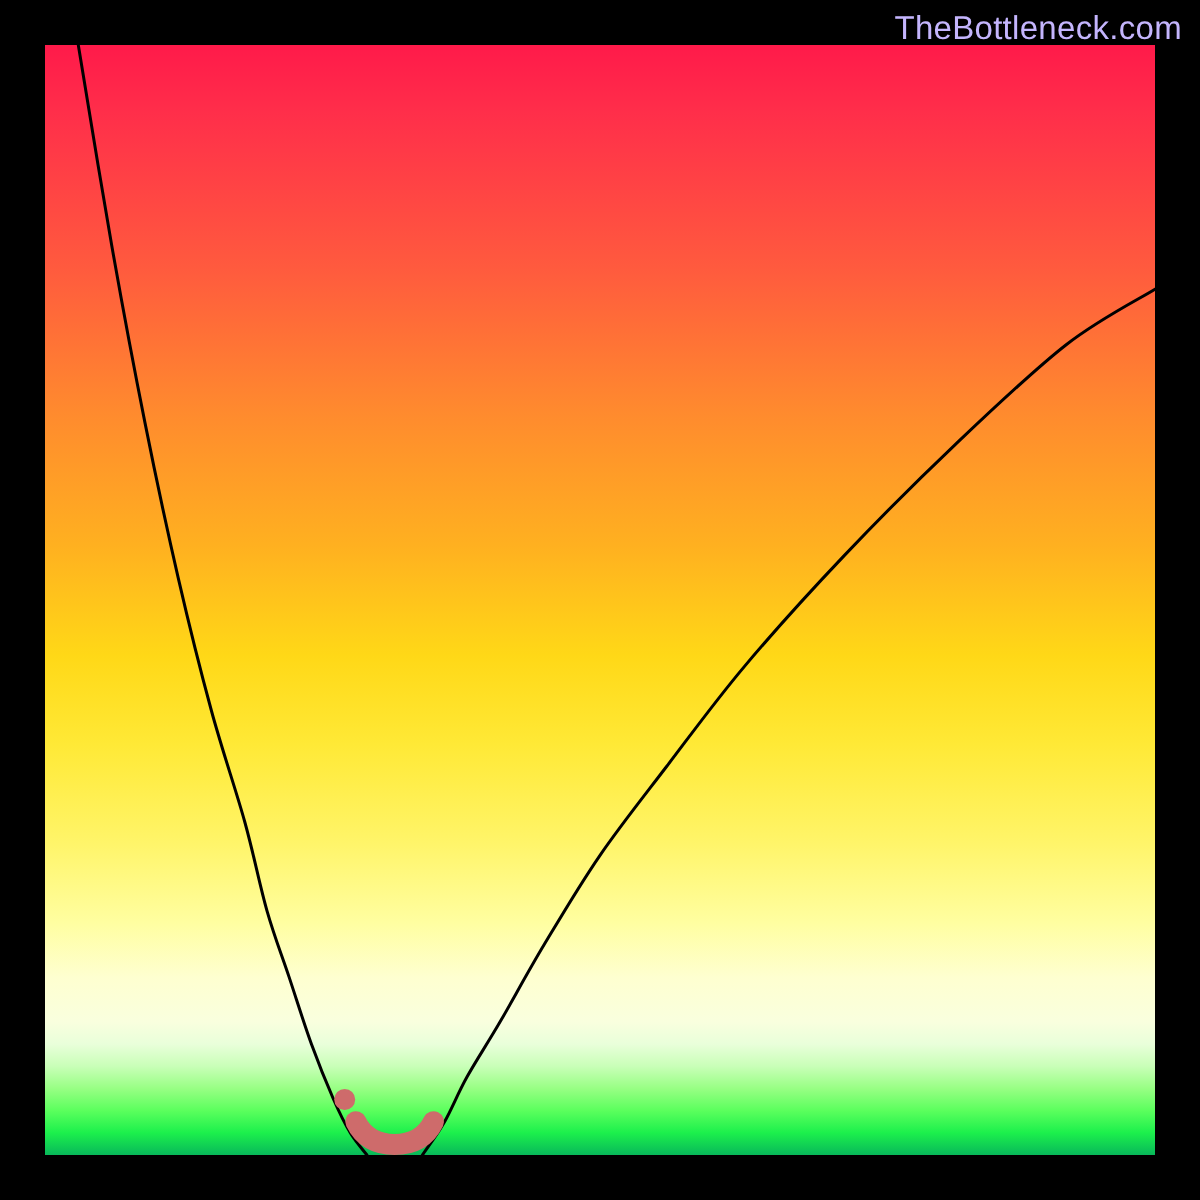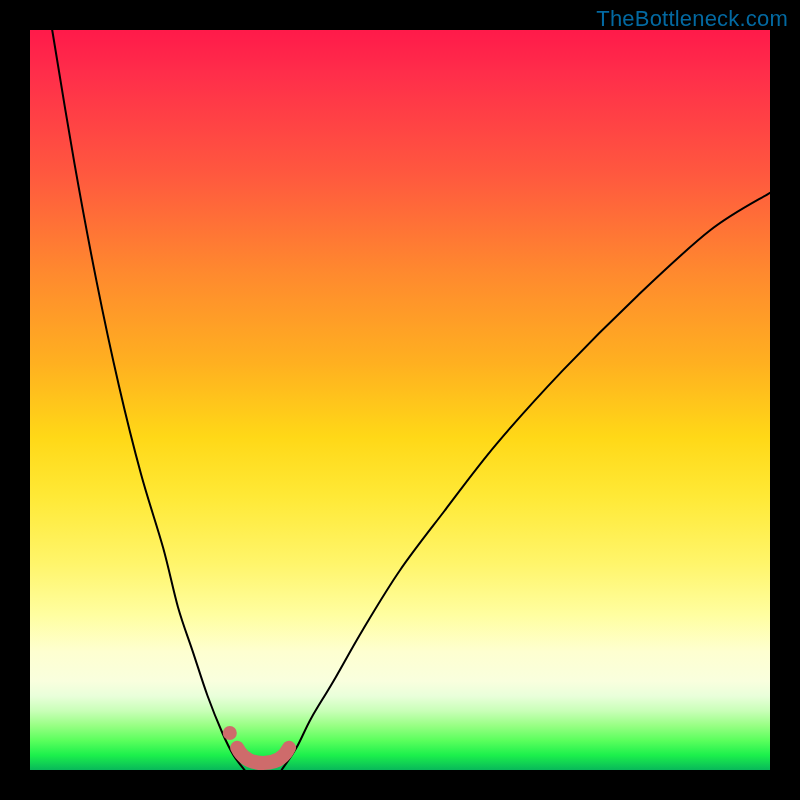--- a/index.html
+++ b/index.html
@@ -15,21 +15,21 @@
     position: absolute;
     top: 0; left: 0;
     width: 800px;
     height: 800px;
     background: #000;
   }
   .attribution {
     position: absolute;
     top: 6px;
     right: 12px;
-    color: #0369a1;
+    color: #c4b5fd;
     font-size: 22px;
     font-weight: 400;
     letter-spacing: 0.2px;
     user-select: none;
   }
   .plot-area {
     position: absolute;
     left: 30px;
     top: 30px;
     width: 740px;

